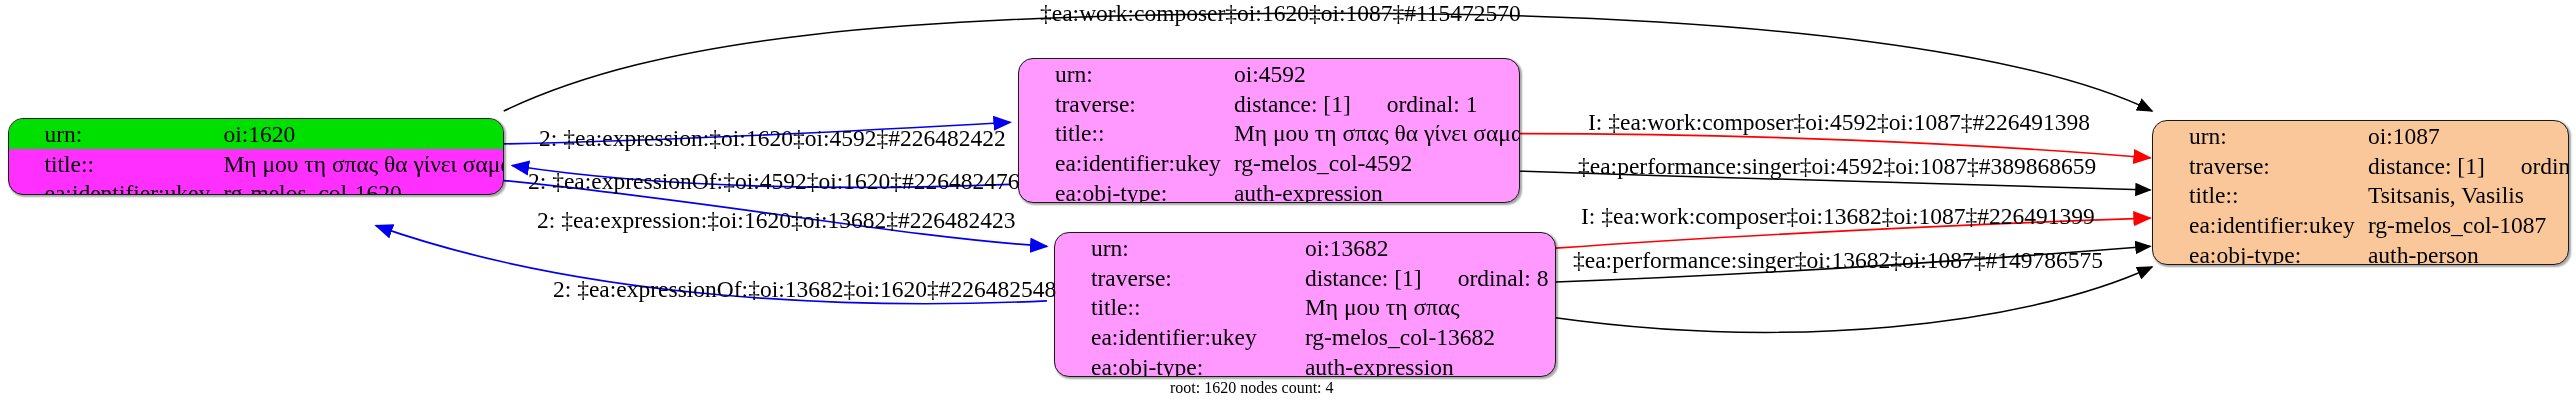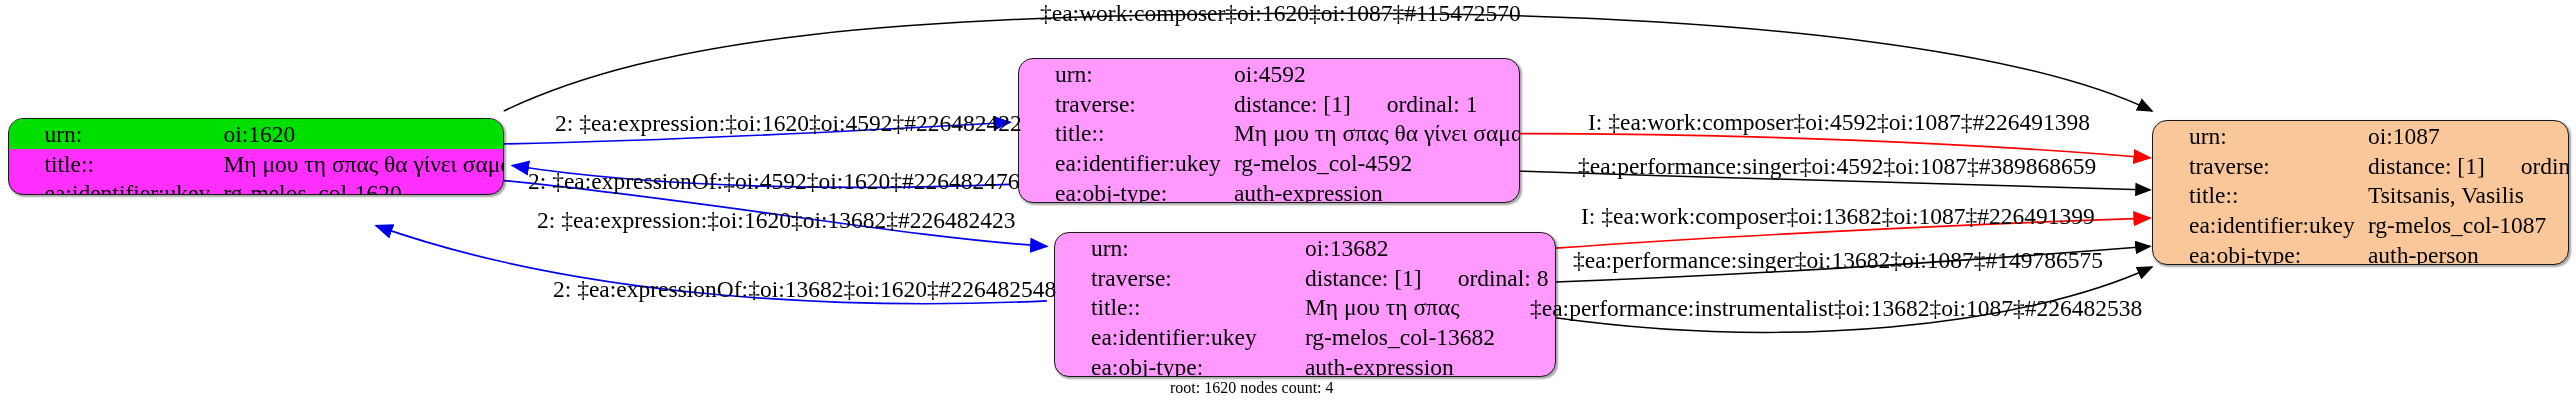--- a/index.html
+++ b/index.html
@@ -161,26 +161,25 @@
       </tr>
       <tr>
         <td class="k">ea:obj-type:</td>
         <td>auth-person</td>
       </tr>
     </tbody>
       </table>
   </div>
 
   <div class="elabel" style="left:1040px;top:0px;">‡ea:work:composer‡oi:1620‡oi:1087‡#115472570</div>
-  <div class="elabel" style="left:539px;top:110px;margin-left:16px;">2: ‡ea:expression:‡oi:1620‡oi:4592‡#226482422</div>
+  <div class="elabel" style="left:539px;top:125px;">2: ‡ea:expression:‡oi:1620‡oi:4592‡#226482422</div>
   <div class="elabel" style="left:528px;top:168px;">2: ‡ea:expressionOf:‡oi:4592‡oi:1620‡#226482476</div>
   <div class="elabel" style="left:537px;top:207px;">2: ‡ea:expression:‡oi:1620‡oi:13682‡#226482423</div>
   <div class="elabel" style="left:553px;top:276px;">2: ‡ea:expressionOf:‡oi:13682‡oi:1620‡#226482548</div>
   <div class="elabel" style="left:1588px;top:109px;">I: ‡ea:work:composer‡oi:4592‡oi:1087‡#226491398</div>
   <div class="elabel" style="left:1578px;top:153px;">‡ea:performance:singer‡oi:4592‡oi:1087‡#389868659</div>
   <div class="elabel" style="left:1581px;top:203px;">I: ‡ea:work:composer‡oi:13682‡oi:1087‡#226491399</div>
   <div class="elabel" style="left:1573px;top:247px;">‡ea:performance:singer‡oi:13682‡oi:1087‡#149786575</div>
-  <div class="elabel" style="left:1530px;top:295px;">‡ea:performance:instrumentalist‡oi:13682‡oi:1087‡#226482538</div>
 
   <div class="caption" style="left:1170px;top:379px;">root: 1620 nodes count: 4</div>
 
 </div>
 
 
 </body></html>

